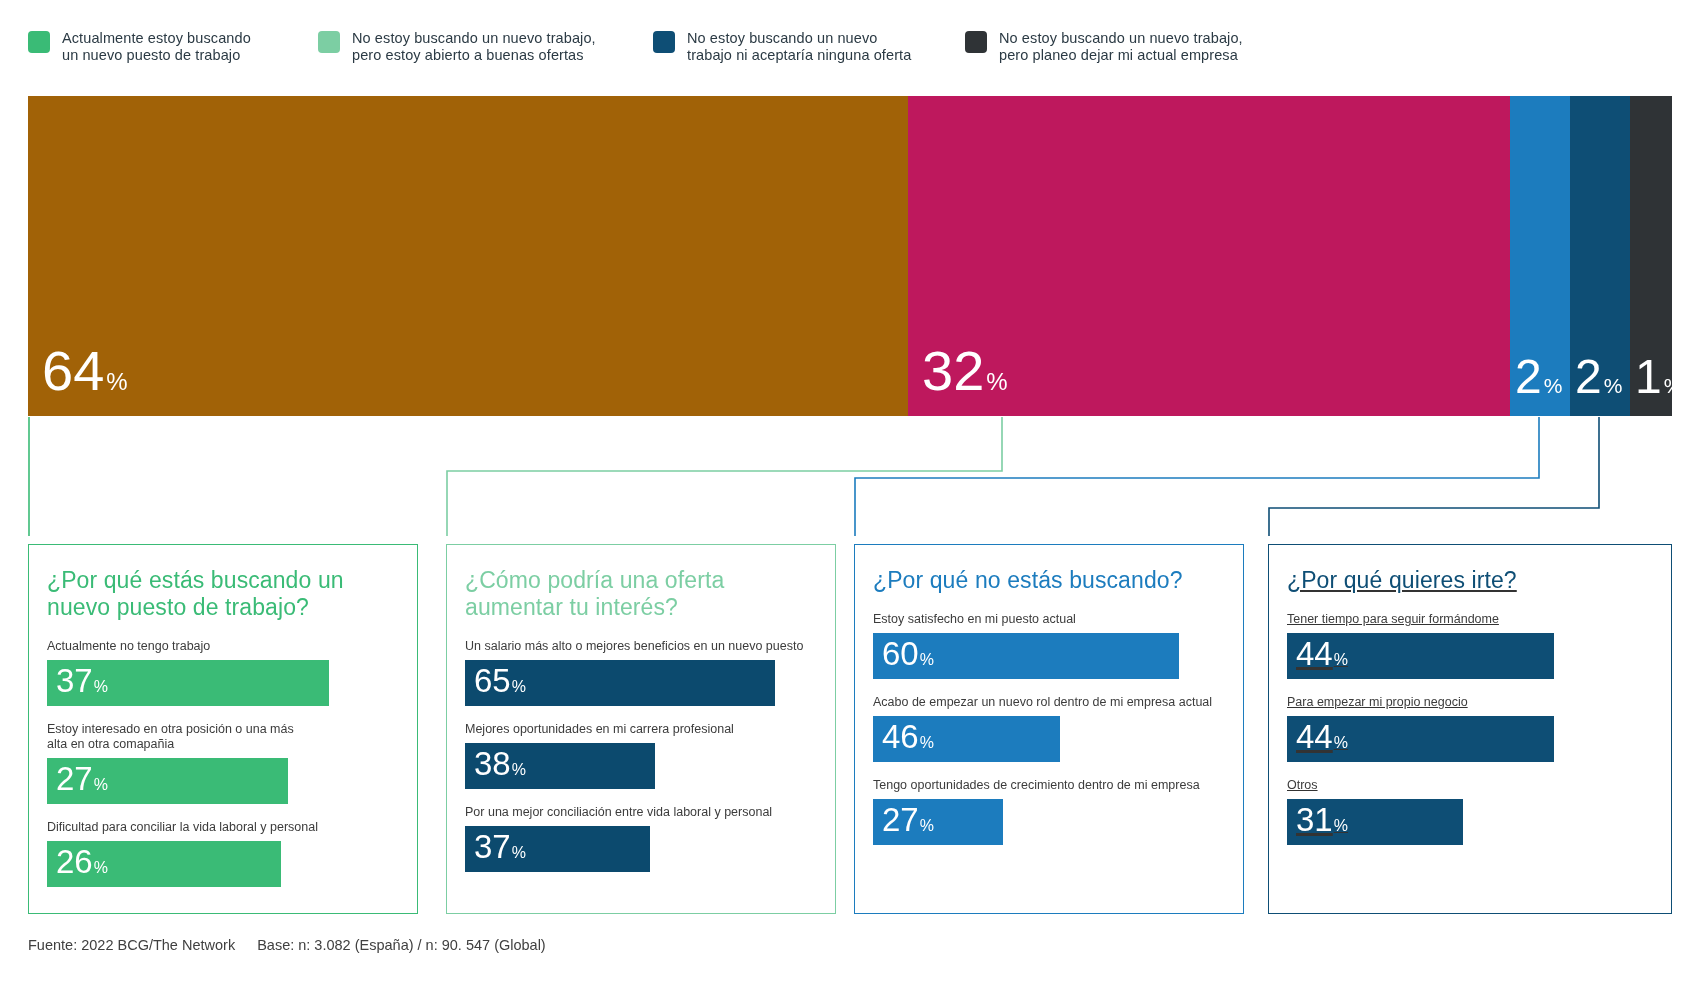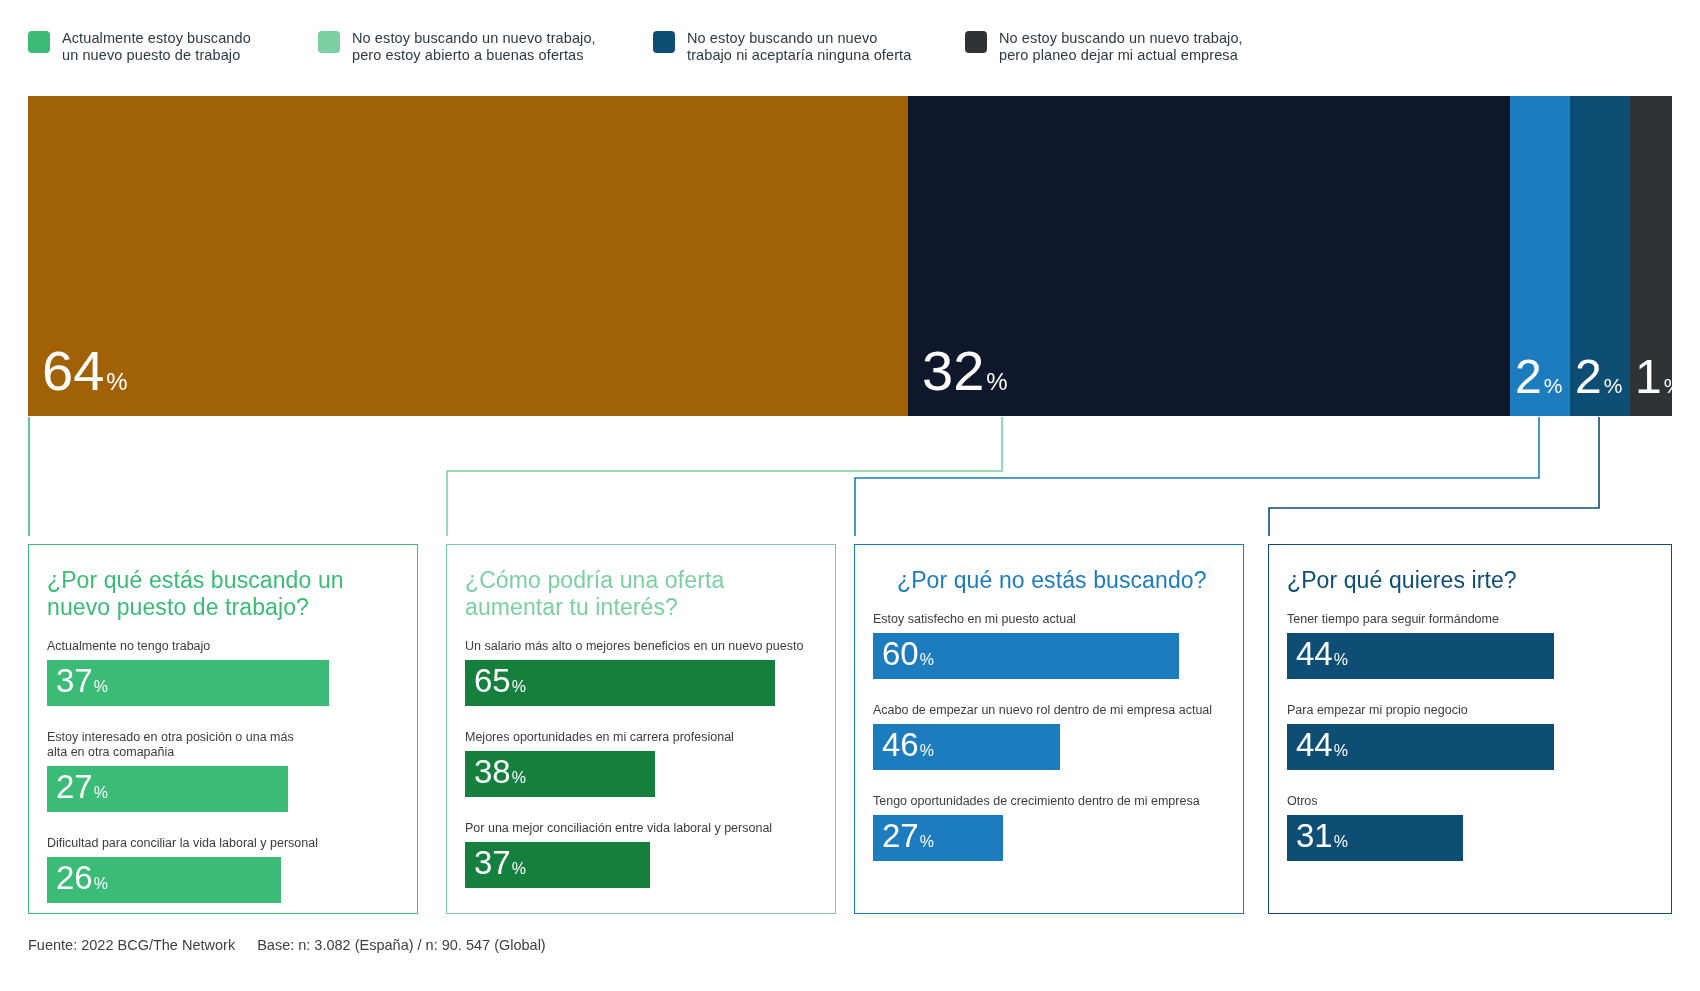--- a/index.html
+++ b/index.html
@@ -54,47 +54,47 @@
   .cards{position:absolute;left:0;top:8px;width:1384px;height:991px;}
   .card{
     position:absolute;top:536px;height:370px;
     background:#ffffff;box-sizing:border-box;
     border:1.5px solid #3BB273;
     padding:22px 18px 0 18px;
   }
   .card.c1{left:28px;width:390px;border-color:#3ABB76;}
   .card.c2{left:446px;width:390px;border-color:#7CCEA3;}
   .card.c3{left:854px;width:390px;border-color:#1C7CBE;}
-  .card.c4{left:1268px;width:404px;border-color:#0E4E75;}
+  .card.c4{left:1268px;width:404px;border-color:#0E4E75;text-decoration:underline;}
 
   .card-title{
     font-size:23px;line-height:27px;font-weight:400;
     margin:0 0 18px 0;white-space:pre-line;letter-spacing:.1px;
   }
   .card.c1 .card-title{color:#3ABB76;}
   .card.c2 .card-title{color:#7CCEA3;}
-  .card.c3 .card-title{color:#1C7CBE;margin-left:24px;}
+  .card.c3 .card-title{color:#1C7CBE;}
   .card.c4 .card-title{color:#0E4E75;}
 
-  .row{margin-bottom:24px;}
+  .row{margin-bottom:16px;}
   .row-label{
     font-size:12.5px;line-height:15px;color:#3c3c3c;
     margin-bottom:6px;white-space:pre-line;
   }
   .bar{
     height:46px;position:relative;display:flex;align-items:center;
   }
   .bar-val{
     color:#fff;font-weight:300;font-size:33px;line-height:33px;
     display:flex;align-items:baseline;padding-left:9px;white-space:nowrap;
   }
   .bar-val .pct{font-size:16px;margin-left:1px;font-weight:400;}
 
   .card.c1 .bar{background:#3ABB76;}
-  .card.c2 .bar{background:#15803d;}
+  .card.c2 .bar{background:#0c4a6e;}
   .card.c3 .bar{background:#1C7CBE;}
   .card.c4 .bar{background:#0E4E75;}
 
   
   .footer{
     position:absolute;left:28px;top:937px;
     font-size:14.5px;color:#404040;display:flex;gap:22px;
   }
 </style>
 </head>
@@ -123,21 +123,21 @@
   </div>
 </div>
 
 <div class="stack">
   <div class="seg" style="width:53.53%;background:#a16207">
     <span class="seg-val">
         <span>64</span>
         <span class="pct">%</span>
       </span>
   </div>
-  <div class="seg" style="width:36.62%;background:#0f172a">
+  <div class="seg" style="width:36.62%;background:#be185d">
     <span class="seg-val">
         <span>32</span>
         <span class="pct">%</span>
       </span>
   </div>
   <div class="seg small" style="width:3.65%;background:#1C7CBE">
     <span class="seg-val">
         <span>2</span>
         <span class="pct">%</span>
       </span>

